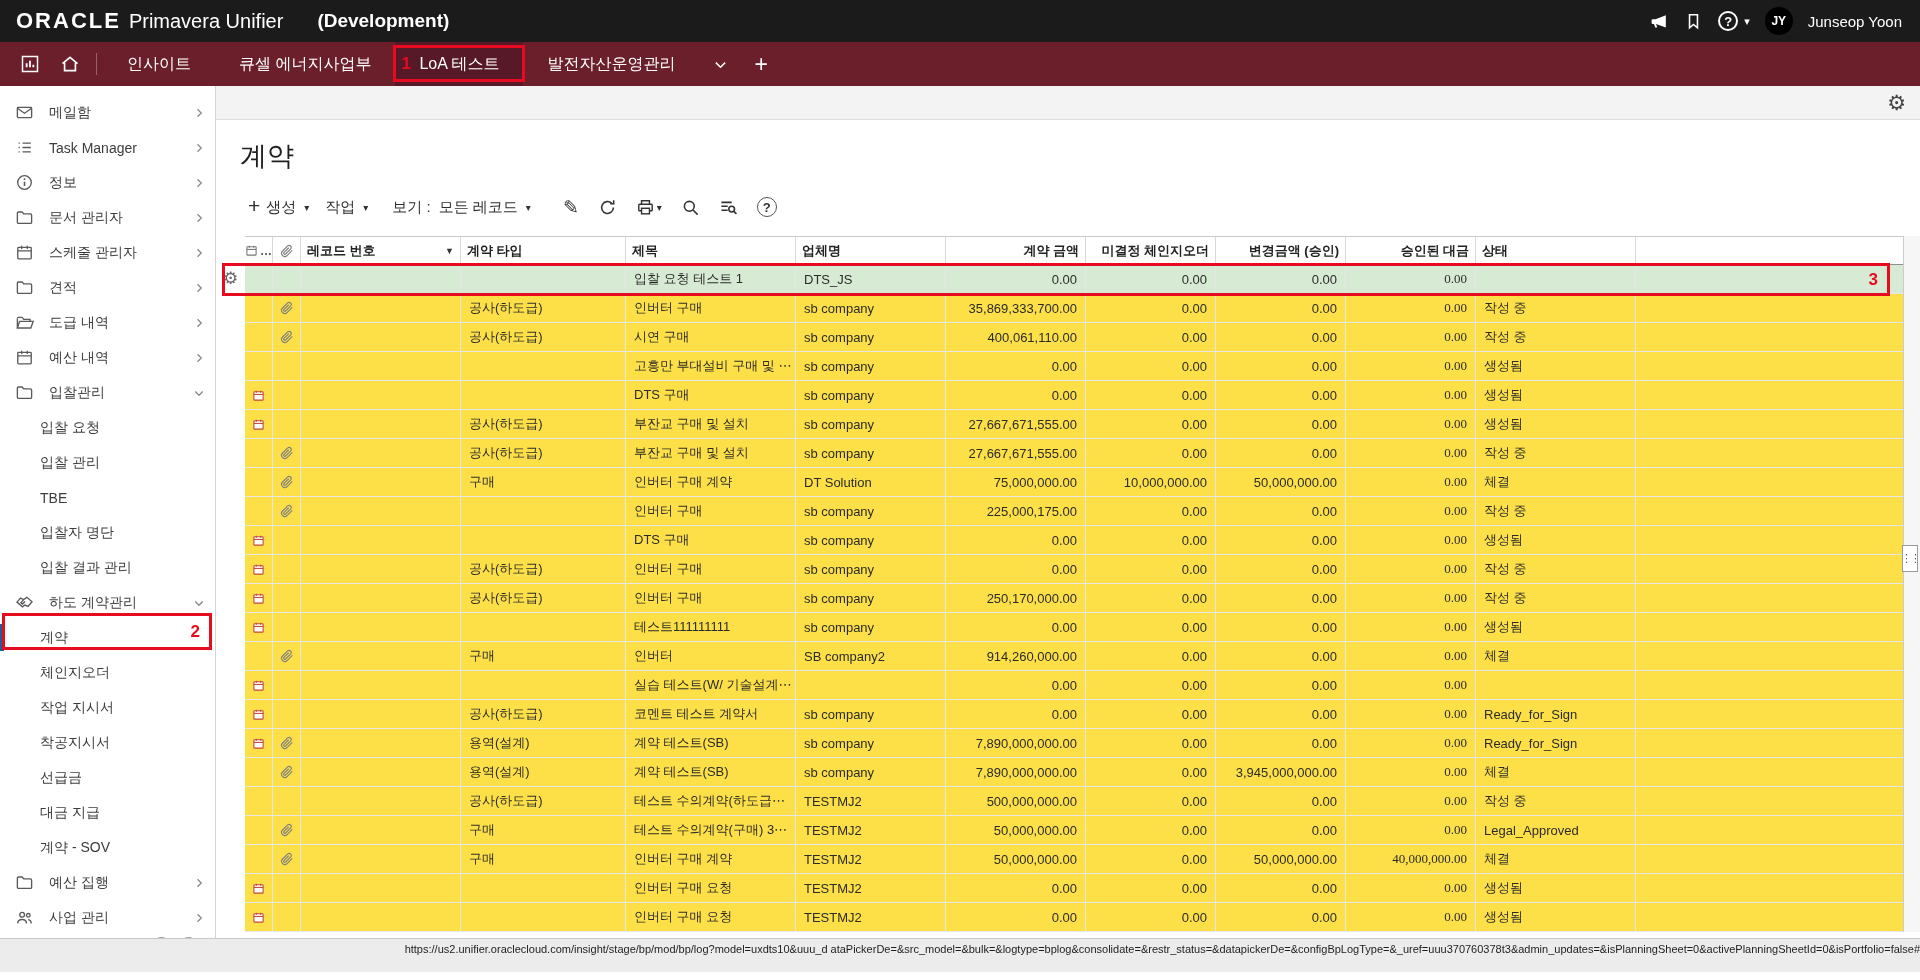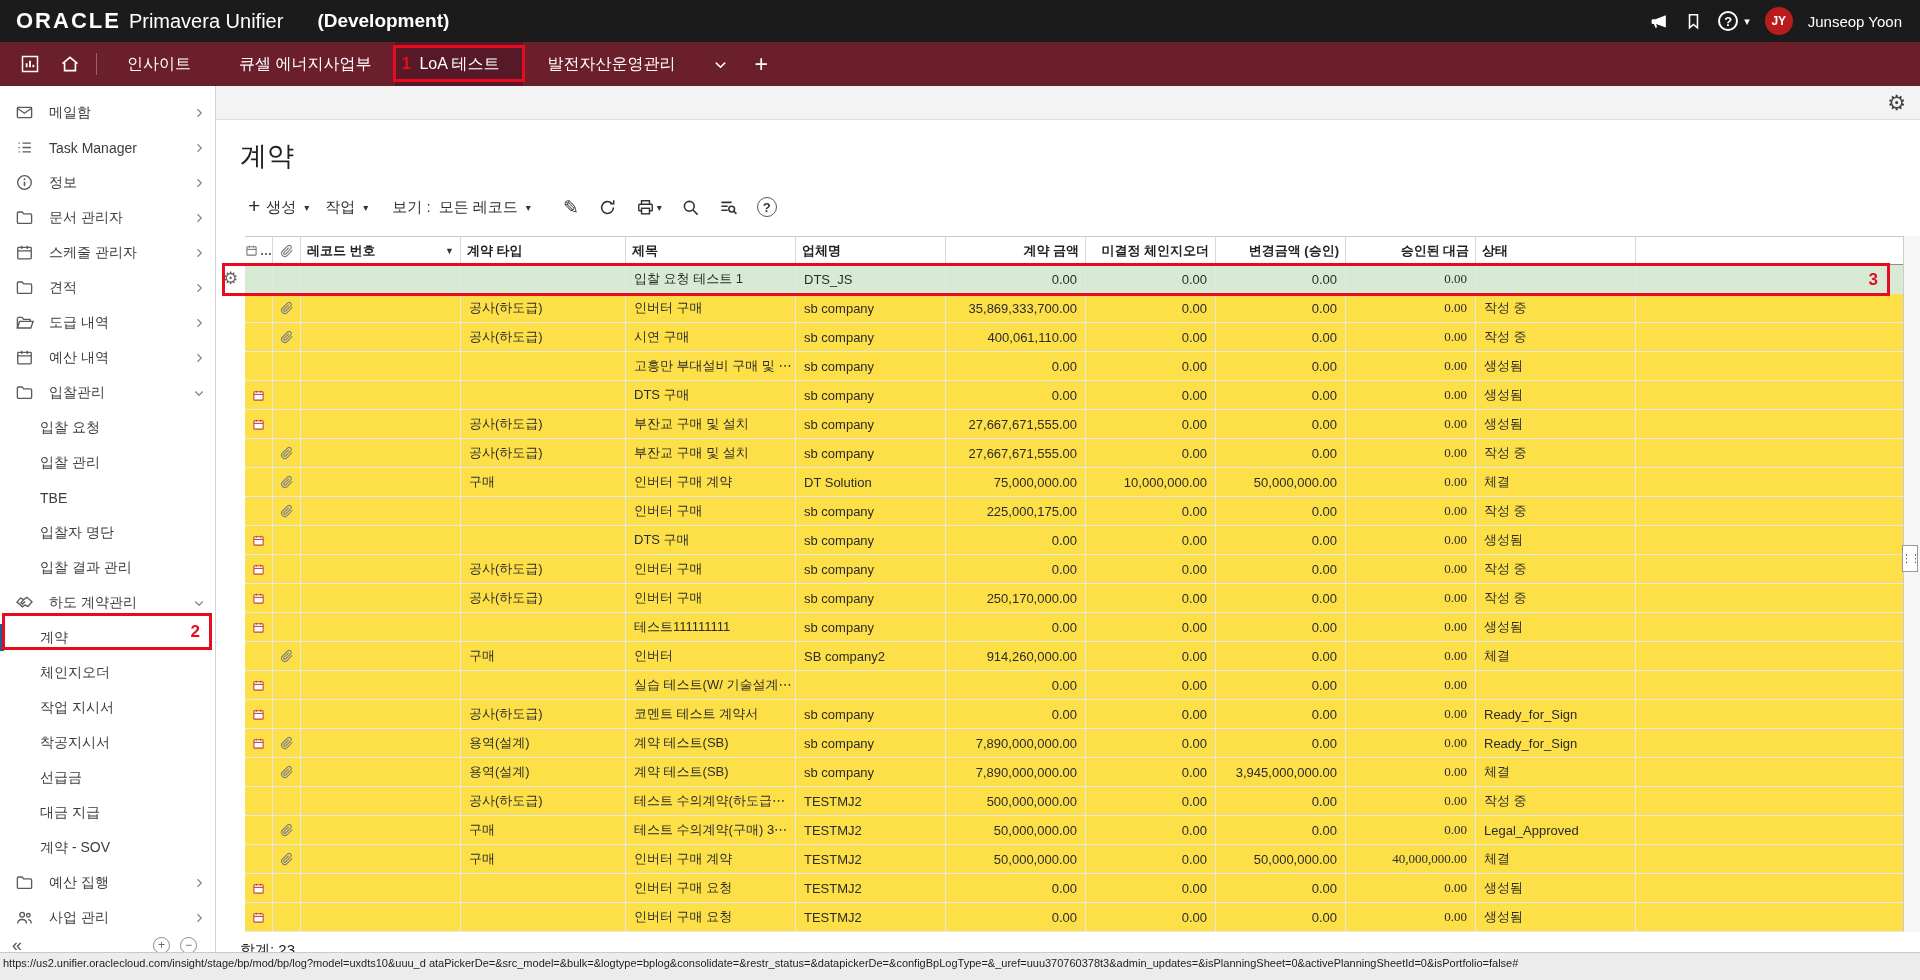--- a/index.html
+++ b/index.html
@@ -9,21 +9,21 @@
 
   
   .topbar { height:42px; background:#1b1b1b; color:#fff; display:flex; align-items:center; padding:0 18px 0 16px; }
   .logo-oracle { font-size:22px; font-weight:bold; letter-spacing:2px; }
   .logo-product { font-size:20px; margin-left:8px; font-weight:400; }
   .env { font-size:19px; font-weight:bold; margin-left:34px; }
   .top-right { margin-left:auto; display:flex; align-items:center; gap:15px; }
   .tb-icon svg { width:19px; height:19px; display:block; }
   .help-circle { width:20px; height:20px; border:2px solid #fff; border-radius:50%; display:flex; align-items:center; justify-content:center; font-size:13px; font-weight:bold; }
   .caret { font-size:11px; margin-left:-9px; }
-  .avatar { width:28px; height:28px; border-radius:50%; background:#b91c1c; display:flex; align-items:center; justify-content:center; font-size:12px; font-weight:bold; }
+  .avatar { width:28px; height:28px; border-radius:50%; background:#000000; display:flex; align-items:center; justify-content:center; font-size:12px; font-weight:bold; }
   .user-name { font-size:15px; }
 
   
   .tabbar { height:44px; background:#6b1f2b; display:flex; align-items:stretch; color:#fff; padding-left:10px; }
   .tabbar-icon { width:40px; display:flex; align-items:center; justify-content:center; }
   .tabbar-icon svg { width:20px; height:20px; }
   .tab-divider { width:1px; background:rgba(255,255,255,.3); margin:11px 6px; }
   .tabs { display:flex; }
   .tab { padding:0 24px; display:flex; align-items:center; font-size:16px; white-space:nowrap; }
   .tab.active { background:#571927; }
@@ -95,21 +95,21 @@
   .c-app { width:130px; min-width:130px;font-family:Liberation Serif, serif; }
   .c-status { width:160px; min-width:160px; }
   .c-fill { flex:1; border-right:none; }
   .rowic svg { width:13px; height:13px; display:block; }
   .clipic svg { width:14px; height:14px; }
   .totals { padding:9px 0 0 24px; font-size:15px; font-weight:normal; color:#222; }
 
   .row-gear { position:absolute; font-size:17px; color:#666; z-index:30; line-height:1; }
   .panel-grip { position:absolute; right:2px; top:545px; width:16px; height:27px; border:1px solid #9a9a9a; background:#fff; display:flex; align-items:center; justify-content:center; z-index:40; color:#555; font-size:11px; letter-spacing:-2px; }
 
-  .statusbar { position:absolute; left:0; bottom:0; width:100%; height:28px; background:#ececec; border-top:1px solid #c9c9c9; font-size:11px; color:#1d1d1d; line-height:21px; padding-left:3px; white-space:nowrap; overflow:hidden; z-index:50; }
+  .statusbar { position:absolute; left:0; bottom:8px; width:100%; height:34px; background:#ececec; border-top:1px solid #c9c9c9; font-size:11px; color:#1d1d1d; line-height:21px; padding-left:3px; white-space:nowrap; overflow:hidden; z-index:50;text-align:right; }
 
   
   .ann { position:absolute; border:3px solid #e60b1e; z-index:60; pointer-events:none; }
   .ann .annnum { position:absolute; top:50%; transform:translateY(-50%); color:#e60b1e; font-weight:bold; font-size:17px; }
   .ann.nleft .annnum { left:5px; }
   .ann.nright .annnum { right:9px; }
 </style>
 </head>
 <body>
 

